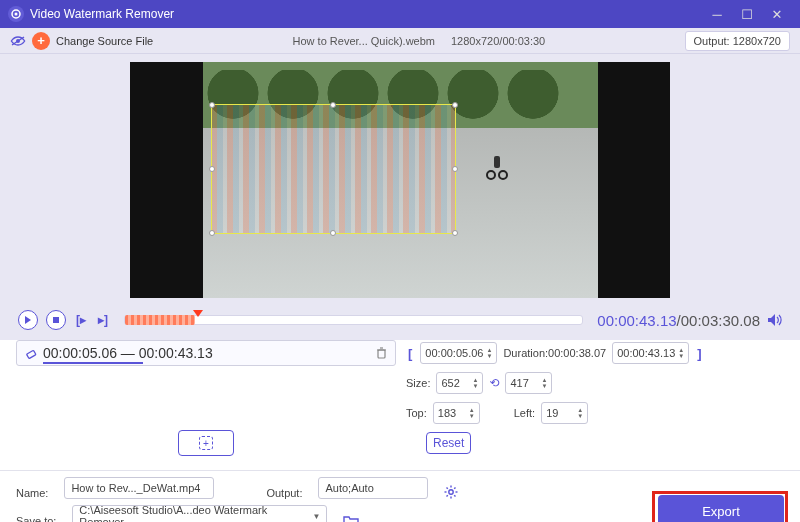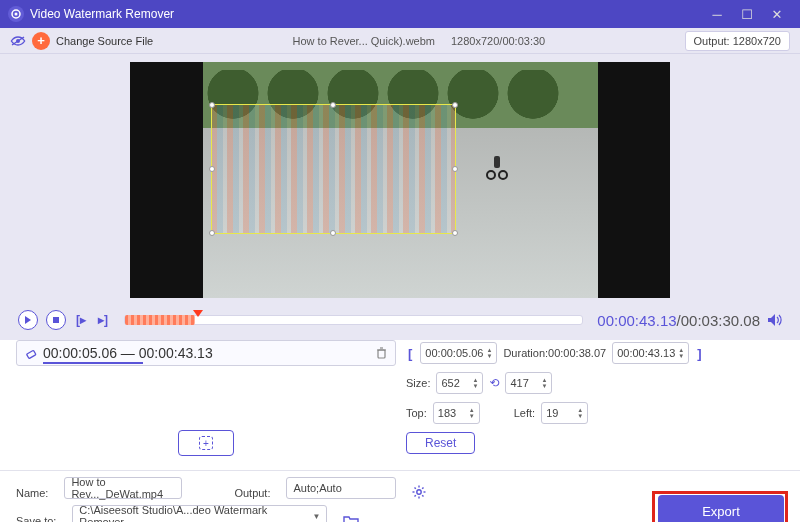--- a/index.html
+++ b/index.html
@@ -55,21 +55,21 @@
 .mini-plus { width: 14px; height: 14px; border: 1.5px dashed #5a54d8; border-radius: 3px; display: flex; align-items: center; justify-content: center; font-size: 10px; }
 
 .right-pane { flex: 1; font-size: 11px; color: #444; padding-top: 2px; }
 .field-row { display: flex; align-items: center; gap: 6px; margin-bottom: 8px; }
 .num-field { border: 1px solid #c8c8d8; border-radius: 3px; background: #fff; padding: 2px 4px; display: flex; align-items: center; gap: 3px; height: 22px; }
 .num-field .val { min-width: 56px; }
 .num-field.sm .val { min-width: 28px; }
 .stepper { display: flex; flex-direction: column; font-size: 6px; line-height: 6px; color: #666; cursor: pointer; }
 .link-icon { color: #5a54d8; font-size: 12px; }
 .sq-bracket { color: #5a54d8; font-weight: bold; font-size: 13px; padding: 0 2px; cursor:pointer;}
-.reset-btn { border: 1px solid #5a54d8; color: #5a54d8; border-radius: 4px; padding: 3px 18px; font-size: 12px; cursor: pointer; background:#fff; }
+.reset-btn { border: 1px solid #5a54d8; color: #5a54d8; border-radius: 4px; padding: 3px 6px; font-size: 12px; cursor: pointer; background:#fff;margin-left:20px; }
 
 .bottom-bar { border-top: 1px solid #e2e2ec; padding: 6px 16px 10px; font-size: 11px; color: #444; display: flex; flex-direction: column; gap: 6px; position:relative; background:#fff;}
 .bottom-row { display: flex; align-items: flex-end; gap: 16px; }
 .text-input { border: 1px solid #c8c8d8; background: #fff; padding: 3px 6px; border-radius: 3px; font-size: 11px; color: #444; height:22px; display:flex; align-items:center;}
 .dropdown { display:flex; align-items:center; }
 .dropdown .caret{ margin-left:6px; font-size:8px; color:#666;}
 .gear { color: #5a54d8; cursor: pointer; }
 .folder { color: #5a54d8; cursor: pointer; font-size:13px;}
 .export-btn { position: absolute; right: 16px; bottom: 10px; width: 126px; height: 32px; background: #5a54d8; color: #fff; border-radius: 4px; display: flex; align-items: center; justify-content: center; font-size: 13px; cursor: pointer; }
 .highlight-box { position: absolute; right: 12px; bottom: 6px; width: 136px; height: 40px; border: 3px solid #e0251b; pointer-events: none; }
@@ -237,21 +237,21 @@
     </div>
     <div class="field-row">
       <div class="reset-btn"><span>Reset</span></div>
     </div>
   </div>
 </div>
 
 <div class="bottom-bar">
   <div class="bottom-row">
     <span>Name:</span>
-    <div class="text-input" style="width:118px">
+    <div class="text-input" style="width:150px">
         <span>How to Rev..._DeWat.mp4</span>
       </div>
     <span style="width:20px"></span>
     <span>Output:</span>
     <div class="text-input" style="width:110px">
         <span>Auto;Auto</span>
       </div>
     <span class="gear">
       <svg width="14" height="14" viewBox="0 0 14 14">
           <circle cx="7" cy="7" r="2.2" fill="none" stroke="#5a54d8" stroke-width="1.4"></circle>

